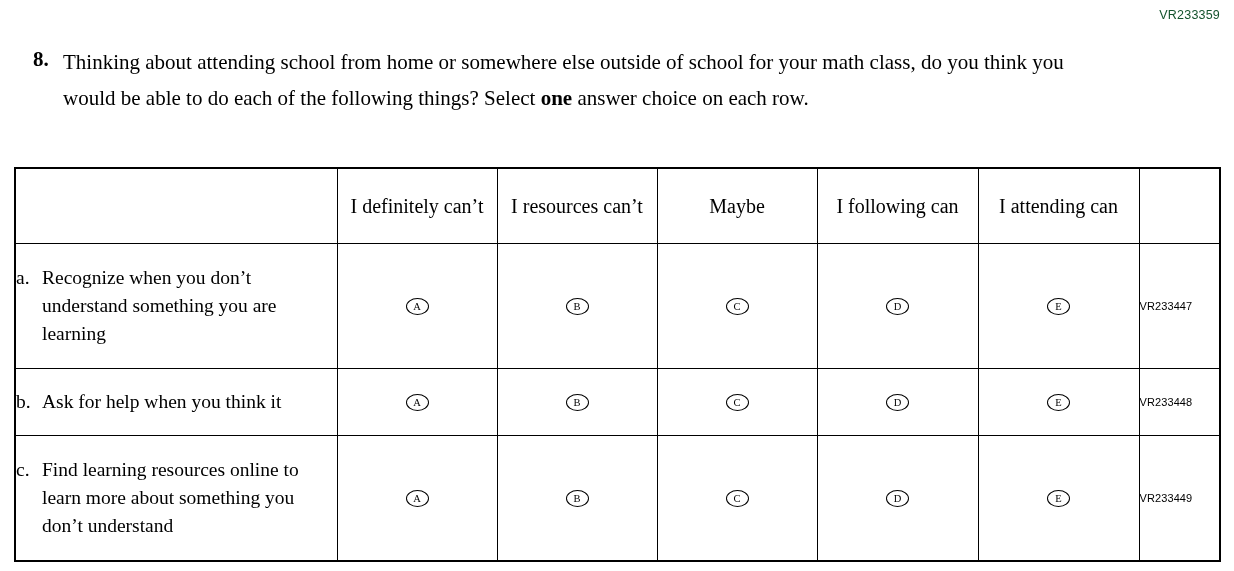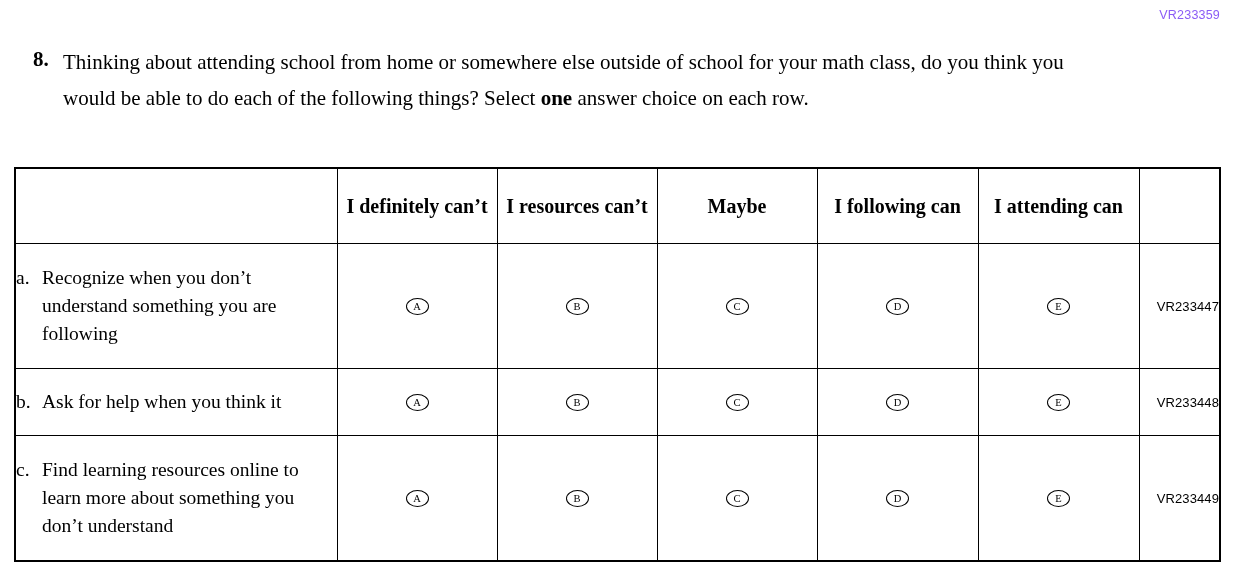--- a/index.html
+++ b/index.html
@@ -17,21 +17,21 @@
   }
 
   
   .page-id {
     position: absolute;
     top: 8px;
     right: 14px;
     font-family: "Liberation Sans", sans-serif;
     font-size: 12.5px;
     letter-spacing: 0.2px;
-    color: #8b5cf6;
+    color: #14532d;
   }
 
   
   .question {
     position: absolute;
     left: 33px;
     top: 44px;
     width: 1100px;
     display: flex;
     align-items: flex-start;
@@ -73,21 +73,21 @@
     border: 2.5px solid #000;
   }
 
   col.c-stem   { width: 322px; }
   col.c-opt    { width: 160px; }
   col.c-opt-w  { width: 161px; }
   col.c-id     { width: 81px; }
 
   th.opt-head {
     text-align: center;
-    font-weight: bold;
+    font-weight: normal;
     font-size: 20px;
     line-height: 23px;
     height: 74px;
     padding: 4px 6px;
     margin-left: 44px;
   }
   th.blank-head, th.id-head {
     height: 74px;
   }
 
@@ -122,24 +122,24 @@
     border-radius: 50%;
     font-size: 10.5px;
     line-height: 15px;
     text-align: center;
     font-family: "Liberation Serif", serif;
     color: #000;
     vertical-align: middle;
   }
 
   td.row-id {
-    text-align: right;
+    text-align: left;
     padding-left: 7px;
     font-family: "Liberation Sans", sans-serif;
-    font-size: 13px;
+    font-size: 11px;
     letter-spacing: 0.1px;
   }
 
   tr.r-a td { height: 124px; }
   tr.r-b td { height: 66px; }
   tr.r-c td { height: 124px; }
 </style>
 </head>
 <body>
 
@@ -170,21 +170,21 @@
         <th class="opt-head">I following can</th>
         <th class="opt-head">I attending can</th>
         <th class="id-head"></th>
       </tr>
     </thead>
     <tbody>
       <tr class="r-a">
         <td class="stem">
           <div class="stem-inner">
             <span class="stem-letter">a.</span>
-            <span class="stem-label">Recognize when you don’t understand something you are following</span>
+            <span class="stem-label">Recognize when you don’t understand something you are learning</span>
           </div>
         </td>
         <td class="bubble-cell"><span class="bubble">A</span></td>
         <td class="bubble-cell"><span class="bubble">B</span></td>
         <td class="bubble-cell"><span class="bubble">C</span></td>
         <td class="bubble-cell"><span class="bubble">D</span></td>
         <td class="bubble-cell"><span class="bubble">E</span></td>
         <td class="row-id">VR233447</td>
       </tr>
       <tr class="r-b">

